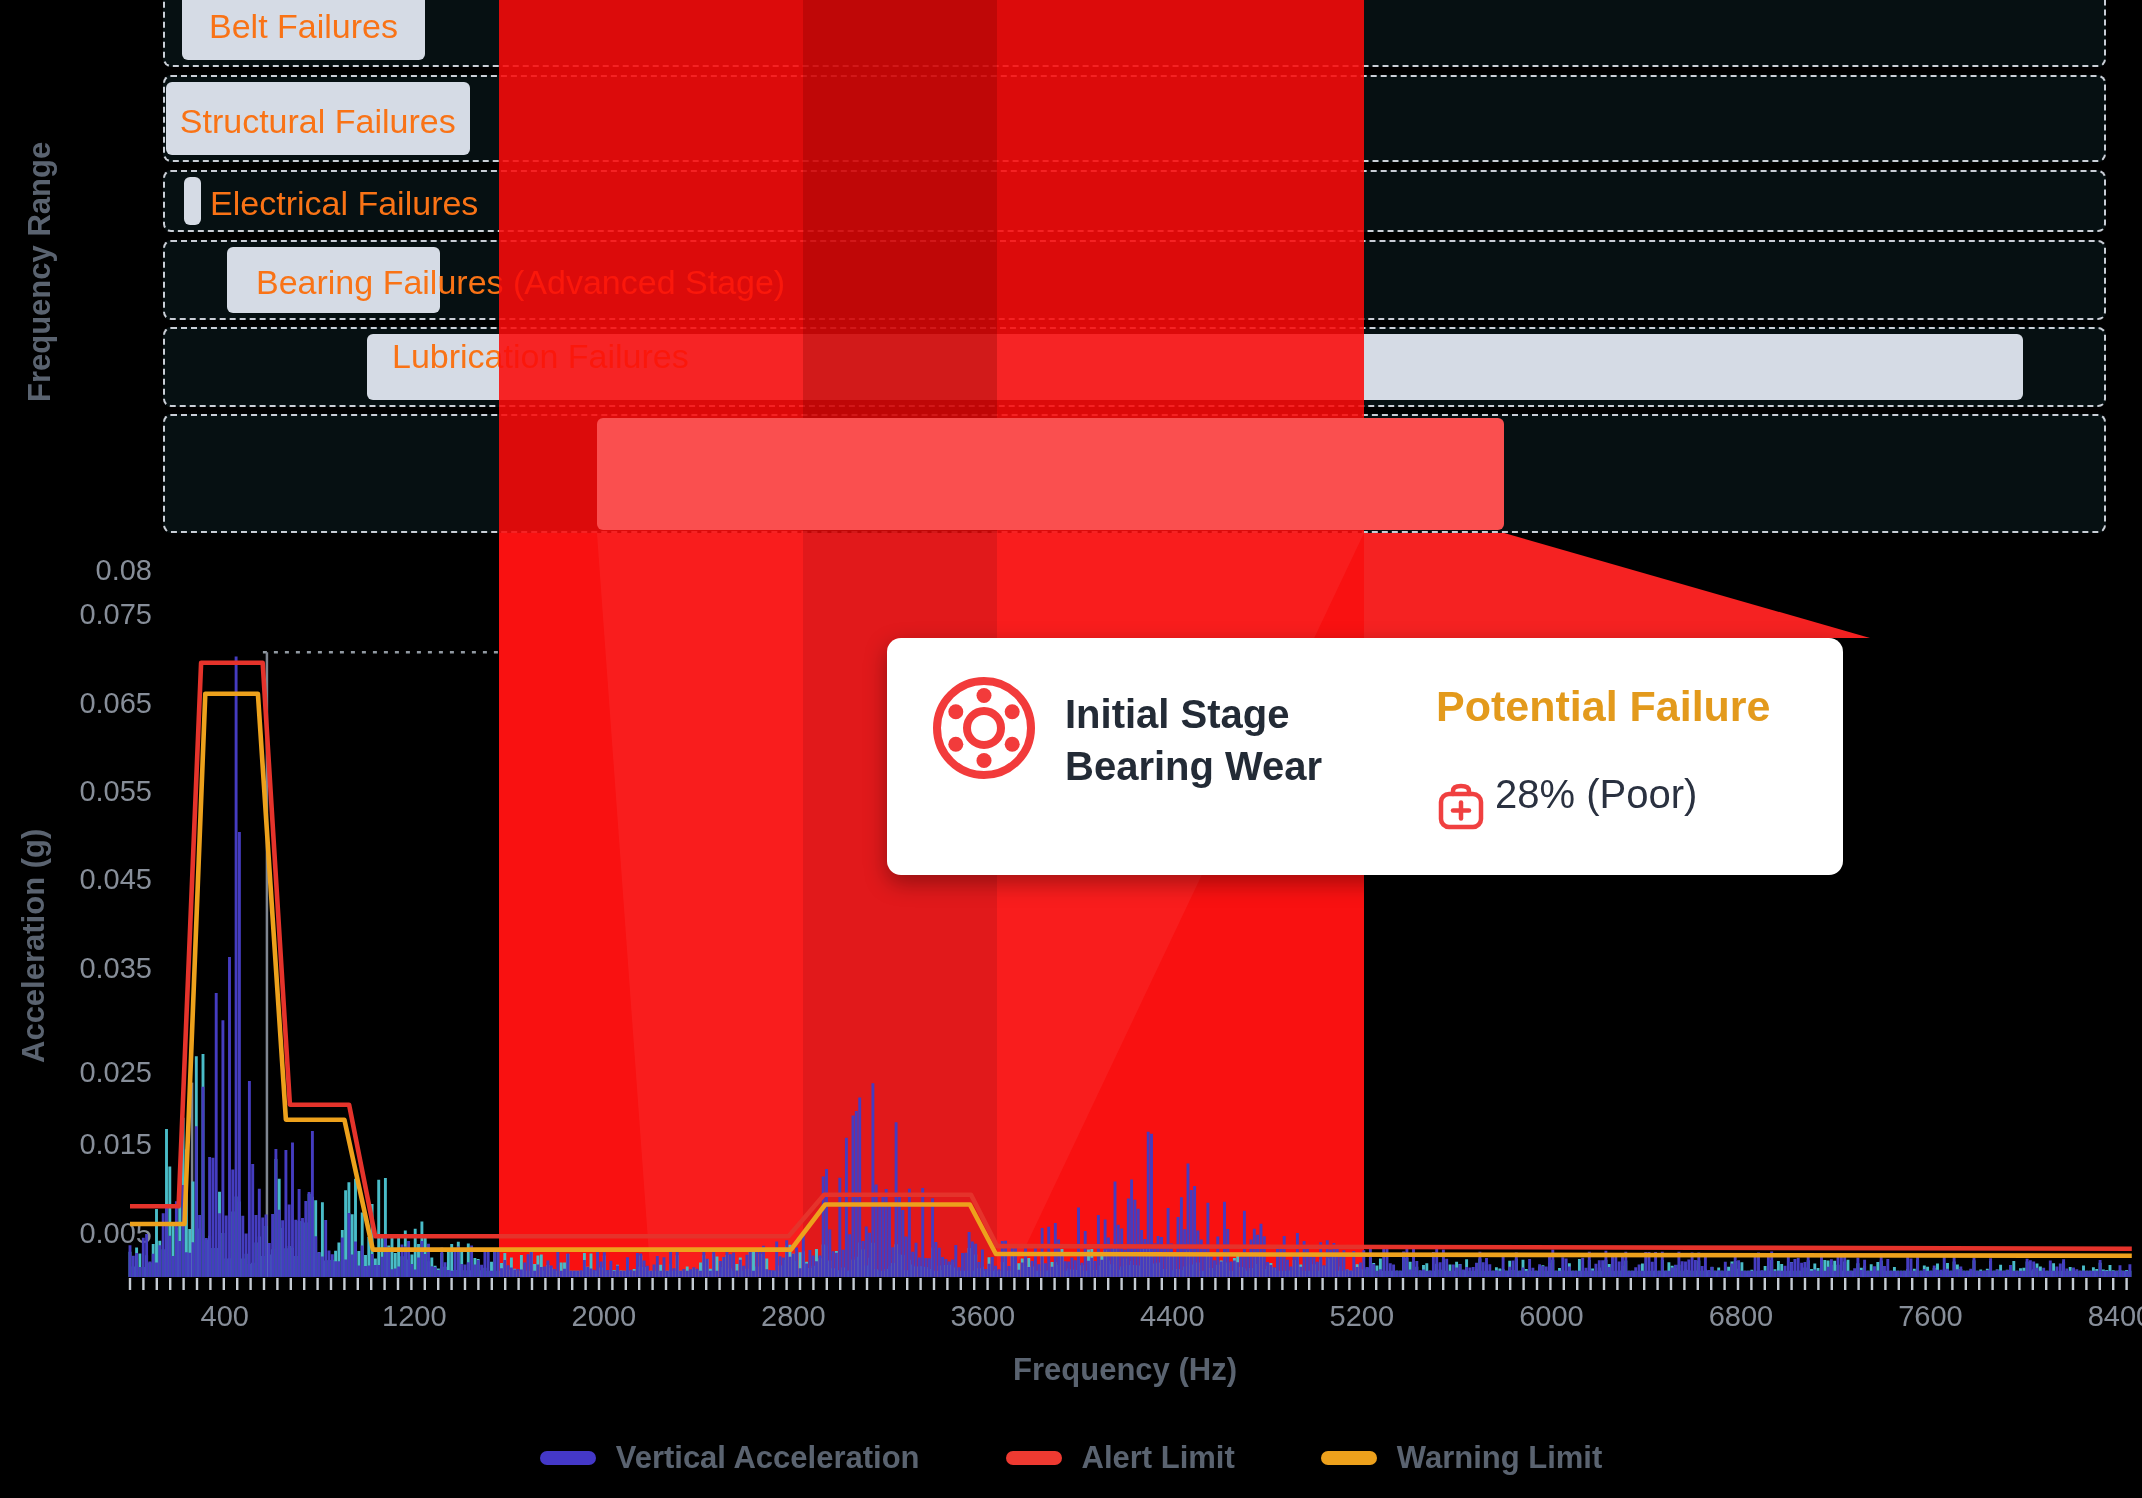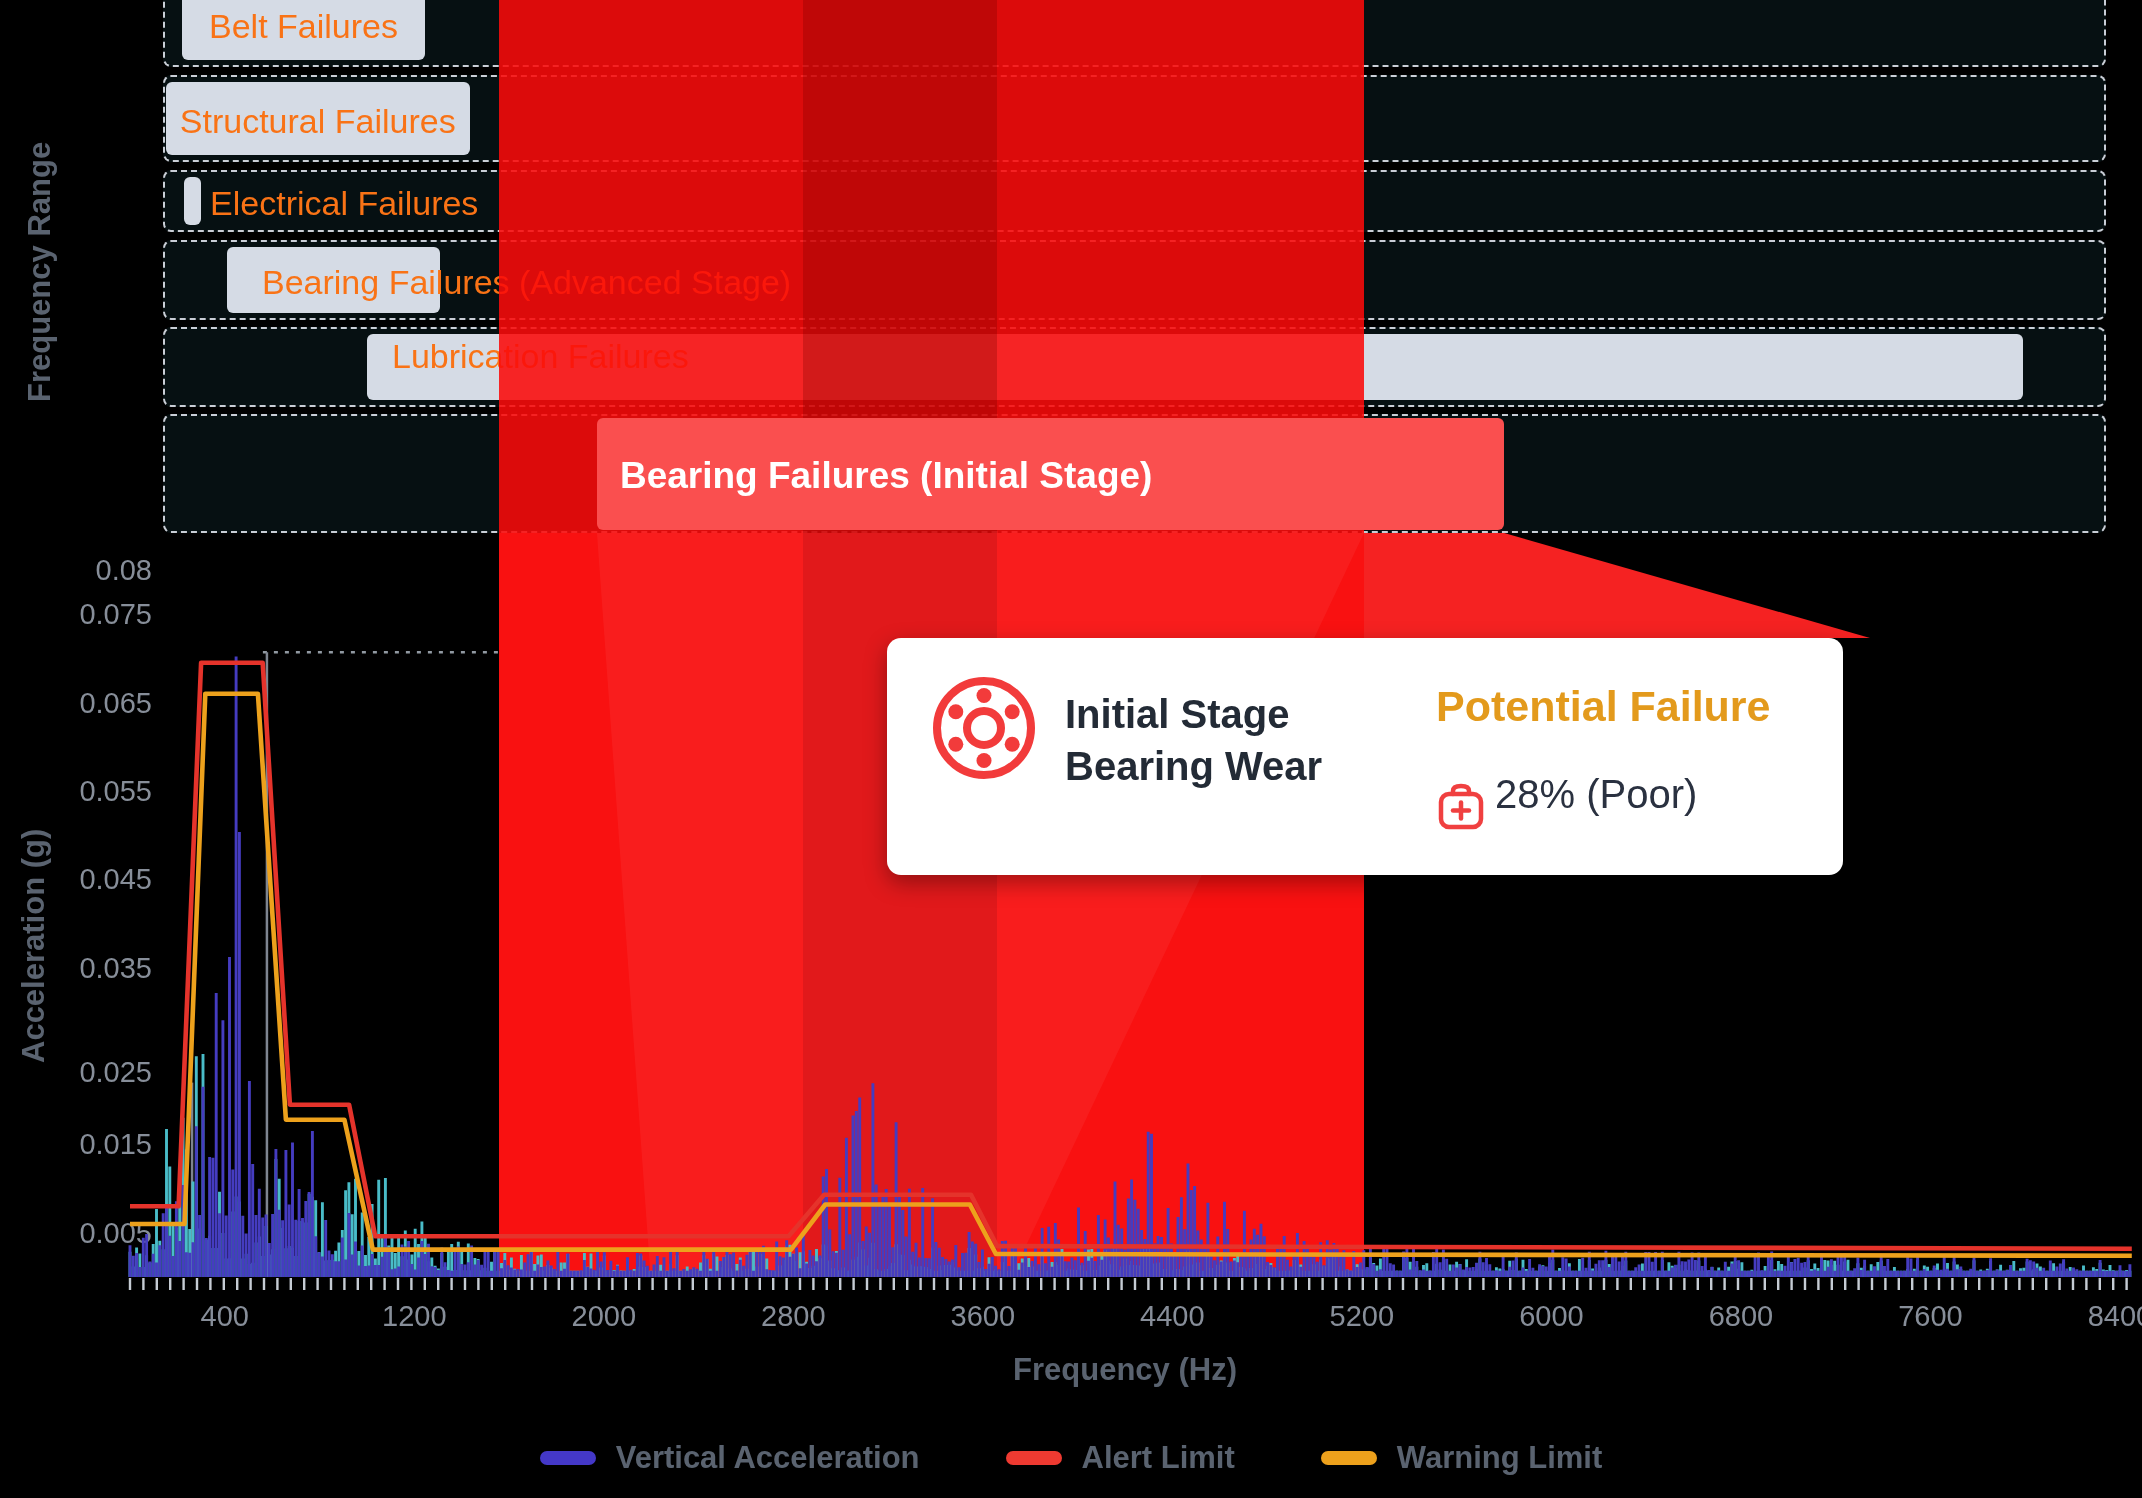--- a/index.html
+++ b/index.html
@@ -52,36 +52,35 @@
       <div class="band-chip" style="left: 182.118px; width: 242.822px; top: -13px; height: 73px; background: rgb(213, 219, 229);"></div>
       <div class="band-label center" style="top: 25.5px; left: 303.529px;">Belt Failures</div>
       <div class="band-row" style="top: 75px; height: 87px; background: rgb(6, 16, 18); border-color: rgb(201, 206, 214);"></div>
       <div class="band-chip" style="left: 165.535px; width: 304.416px; top: 82px; height: 73px; background: rgb(213, 219, 229);"></div>
       <div class="band-label center" style="top: 120.5px; left: 317.743px;">Structural Failures</div>
       <div class="band-row" style="top: 170px; height: 62px; background: rgb(6, 16, 18); border-color: rgb(201, 206, 214);"></div>
       <div class="band-chip" style="left: 184.013px; width: 17.0568px; top: 177px; height: 48px; background: rgb(213, 219, 229);"></div>
       <div class="band-label" style="top: 203px; left: 210.072px;">Electrical Failures</div>
       <div class="band-row" style="top: 240px; height: 80px; background: rgb(6, 16, 18); border-color: rgb(201, 206, 214);"></div>
       <div class="band-chip" style="left: 226.892px; width: 212.973px; top: 247px; height: 66px; background: rgb(213, 219, 229);"></div>
-      <div class="band-label" style="top: 282px; left: 262px;">Bearing Failures (Advanced Stage)</div>
+      <div class="band-label" style="top: 282px; left: 256px;">Bearing Failures (Advanced Stage)</div>
       <div class="band-row" style="top: 327px; height: 80px; background: rgb(6, 16, 18); border-color: rgb(201, 206, 214);"></div>
       <div class="band-chip" style="left: 366.9px; width: 1655.93px; top: 334px; height: 66px; background: rgb(213, 219, 229);"></div>
       <div class="band-label" style="top: 356px; left: 392.011px;">Lubrication Failures</div>
       <div class="band-row" style="top: 414px; height: 119px; background: rgb(6, 16, 18); border-color: rgb(201, 206, 214);"></div>
     </div>
 
   <div id="redtop" class="rz" style="left: 499.09px; top: 0px; width: 864.922px; height: 533px; background: rgba(250, 10, 10, 0.88); z-index: 6;"></div>
   <div id="redtopmid" class="rz" style="left: 803.033px; top: 0px; width: 194.021px; height: 533px; background: rgba(120, 0, 0, 0.28); z-index: 7;"></div>
   <div id="redbot" class="rz" style="left: 499.09px; top: 533px; width: 864.922px; height: 744px; background: rgb(249, 17, 17); z-index: 5;"></div>
   <div id="redbotmid" class="rz" style="left: 803.033px; top: 533px; width: 194.021px; height: 744px; background: rgb(224, 13, 15); z-index: 6;"></div>
   <div id="funnel" class="rz" style="left: 1364.01px; top: 533px; width: 506.018px; height: 105px; background: rgb(245, 34, 34); z-index: 12; clip-path: polygon(0px 0px, 27.7% 0px, 100% 100%, 0px 100%);"></div>
   <div id="wedge" class="rz" style="left: 596.93px; top: 533px; width: 767.082px; height: 744px; background: rgba(255, 255, 255, 0.05); z-index: 7; clip-path: polygon(0px 0px, 100% 0px, 54% 100%, 7% 100%);"></div>
 
   <div id="initial-chip" style="left: 596.93px; top: 418px; width: 907.09px; height: 112px;"></div>
-  <div id="initial-chip-label" style="left: 619.909px; top: 476px;">Bearing Failures (Initial Stage)</div>
 
   <svg id="plot" width="2142" height="1498" viewBox="0 0 2142 1498">
       <path d="M130.0 1278V1290M143.4 1278V1290M156.8 1278V1290M170.2 1278V1290M183.6 1278V1290M197.0 1278V1290M210.4 1278V1290M223.8 1278V1290M237.2 1278V1290M250.6 1278V1290M264.0 1278V1290M277.4 1278V1290M290.8 1278V1290M304.2 1278V1290M317.6 1278V1290M331.0 1278V1290M344.4 1278V1290M357.8 1278V1290M371.2 1278V1290M384.6 1278V1290M398.0 1278V1290M411.4 1278V1290M424.8 1278V1290M438.2 1278V1290M451.6 1278V1290M465.0 1278V1290M478.4 1278V1290M491.8 1278V1290M505.2 1278V1290M518.6 1278V1290M532.0 1278V1290M545.4 1278V1290M558.8 1278V1290M572.2 1278V1290M585.6 1278V1290M599.0 1278V1290M612.4 1278V1290M625.8 1278V1290M639.2 1278V1290M652.6 1278V1290M666.0 1278V1290M679.4 1278V1290M692.8 1278V1290M706.2 1278V1290M719.6 1278V1290M733.0 1278V1290M746.4 1278V1290M759.8 1278V1290M773.2 1278V1290M786.6 1278V1290M800.0 1278V1290M813.4 1278V1290M826.8 1278V1290M840.2 1278V1290M853.6 1278V1290M867.0 1278V1290M880.4 1278V1290M893.8 1278V1290M907.2 1278V1290M920.6 1278V1290M934.0 1278V1290M947.4 1278V1290M960.8 1278V1290M974.2 1278V1290M987.6 1278V1290M1001.0 1278V1290M1014.4 1278V1290M1027.8 1278V1290M1041.2 1278V1290M1054.6 1278V1290M1068.0 1278V1290M1081.4 1278V1290M1094.8 1278V1290M1108.2 1278V1290M1121.6 1278V1290M1135.0 1278V1290M1148.4 1278V1290M1161.8 1278V1290M1175.2 1278V1290M1188.6 1278V1290M1202.0 1278V1290M1215.4 1278V1290M1228.8 1278V1290M1242.2 1278V1290M1255.6 1278V1290M1269.0 1278V1290M1282.4 1278V1290M1295.8 1278V1290M1309.2 1278V1290M1322.6 1278V1290M1336.0 1278V1290M1349.4 1278V1290M1362.8 1278V1290M1376.2 1278V1290M1389.6 1278V1290M1403.0 1278V1290M1416.4 1278V1290M1429.8 1278V1290M1443.2 1278V1290M1456.6 1278V1290M1470.0 1278V1290M1483.4 1278V1290M1496.8 1278V1290M1510.2 1278V1290M1523.6 1278V1290M1537.0 1278V1290M1550.4 1278V1290M1563.8 1278V1290M1577.2 1278V1290M1590.6 1278V1290M1604.0 1278V1290M1617.4 1278V1290M1630.8 1278V1290M1644.2 1278V1290M1657.6 1278V1290M1671.0 1278V1290M1684.4 1278V1290M1697.8 1278V1290M1711.2 1278V1290M1724.6 1278V1290M1738.0 1278V1290M1751.4 1278V1290M1764.8 1278V1290M1778.2 1278V1290M1791.6 1278V1290M1805.0 1278V1290M1818.4 1278V1290M1831.8 1278V1290M1845.2 1278V1290M1858.6 1278V1290M1872.0 1278V1290M1885.4 1278V1290M1898.8 1278V1290M1912.2 1278V1290M1925.6 1278V1290M1939.0 1278V1290M1952.4 1278V1290M1965.8 1278V1290M1979.2 1278V1290M1992.6 1278V1290M2006.0 1278V1290M2019.4 1278V1290M2032.8 1278V1290M2046.2 1278V1290M2059.6 1278V1290M2073.0 1278V1290M2086.4 1278V1290M2099.8 1278V1290M2113.2 1278V1290M2126.6 1278V1290" stroke="#c6ccd4" stroke-width="2.4"></path>
       <line x1="262.9009" y1="652.18875" x2="499.0902" y2="652.18875" stroke="#9199a2" stroke-width="2.5" stroke-dasharray="4 7"></line>
       <line x1="266.9282" y1="652.18875" x2="266.9282" y2="1277" stroke="#7e8590" stroke-width="2.5"></line>
       <line x1="192.0678" y1="1082.575" x2="192.0678" y2="1277" stroke="#7e8590" stroke-width="2.5"></line>
       <path d="M130.0 1277V1251.8M133.3 1277V1266.5M136.6 1277V1247.6M139.9 1277V1253.6M143.3 1277V1266.9M146.6 1277V1255.2M149.9 1277V1262.5M153.2 1277V1244.1M156.5 1277V1208.9M159.8 1277V1240.7M163.2 1277V1249.2M166.5 1277V1128.9M169.8 1277V1166.5M173.1 1277V1225.9M176.4 1277V1227.5M179.7 1277V1177.6M183.1 1277V1117.7M186.4 1277V1149.4M189.7 1277V1228.9M193.0 1277V1181.5M196.3 1277V1056.2M199.6 1277V1228.5M203.0 1277V1054.0M206.3 1277V1239.4M209.6 1277V1235.7M212.9 1277V1248.1M216.2 1277V1248.1M219.5 1277V1191.7M222.9 1277V1233.1M226.2 1277V1258.5M229.5 1277V1258.2M232.8 1277V1211.6M236.1 1277V1196.4M239.4 1277V1201.4M242.8 1277V1258.5M246.1 1277V1253.7M249.4 1277V1263.9M252.7 1277V1262.7M256.0 1277V1242.6M259.3 1277V1236.6M262.7 1277V1255.9M266.0 1277V1226.0M269.3 1277V1254.4M272.6 1277V1249.3M275.9 1277V1158.9M279.2 1277V1178.8M282.6 1277V1228.0M285.9 1277V1248.2M289.2 1277V1246.1M292.5 1277V1247.8M295.8 1277V1256.0M299.1 1277V1221.1M302.5 1277V1221.2M305.8 1277V1222.4M309.1 1277V1193.8M312.4 1277V1196.7M315.7 1277V1200.2M319.0 1277V1252.2M322.4 1277V1202.3M325.7 1277V1260.4M329.0 1277V1260.0M332.3 1277V1259.8M335.6 1277V1250.7M338.9 1277V1242.4M342.3 1277V1230.0M345.6 1277V1190.2M348.9 1277V1182.2M352.2 1277V1214.2M355.5 1277V1178.7M358.8 1277V1251.1M362.2 1277V1212.4M365.5 1277V1255.0M368.8 1277V1237.0M372.1 1277V1203.9M375.4 1277V1258.5M378.7 1277V1179.8M382.1 1277V1236.3M385.4 1277V1178.0M388.7 1277V1245.6M392.0 1277V1234.7M395.3 1277V1253.0M398.6 1277V1237.5M402.0 1277V1256.2M405.3 1277V1230.5M408.6 1277V1259.5M411.9 1277V1254.6M415.2 1277V1228.7M418.5 1277V1243.9M421.9 1277V1221.4M425.2 1277V1234.4M428.5 1277V1261.3M431.8 1277V1257.6M435.1 1277V1265.8M438.4 1277V1268.6M441.8 1277V1252.9M445.1 1277V1266.7M448.4 1277V1250.2M451.7 1277V1244.1M455.0 1277V1269.9M458.3 1277V1241.7M461.7 1277V1250.8M465.0 1277V1270.2M468.3 1277V1243.5M471.6 1277V1270.2M474.9 1277V1258.0M478.2 1277V1258.9M481.6 1277V1270.3M484.9 1277V1267.8M488.2 1277V1270.8M491.5 1277V1261.7M494.8 1277V1249.2M498.1 1277V1270.8M501.5 1277V1262.9M504.8 1277V1253.1M508.1 1277V1269.7M511.4 1277V1257.5M514.7 1277V1268.8M518.0 1277V1270.8M521.4 1277V1255.1M524.7 1277V1269.4M528.0 1277V1270.8M531.3 1277V1250.4M534.6 1277V1263.9M537.9 1277V1255.6M541.3 1277V1254.4M544.6 1277V1270.8M547.9 1277V1265.1M551.2 1277V1267.8M554.5 1277V1270.8M557.8 1277V1270.8M561.2 1277V1262.6M564.5 1277V1262.6M567.8 1277V1253.9M571.1 1277V1270.8M574.4 1277V1270.7M577.7 1277V1270.8M581.1 1277V1270.8M584.4 1277V1252.9M587.7 1277V1266.8M591.0 1277V1253.5M594.3 1277V1270.8M597.6 1277V1270.8M601.0 1277V1267.4M604.3 1277V1255.6M607.6 1277V1270.4M610.9 1277V1269.9M614.2 1277V1270.1M617.5 1277V1264.8M620.9 1277V1270.5M624.2 1277V1270.8M627.5 1277V1258.8M630.8 1277V1270.8M634.1 1277V1269.1M637.4 1277V1266.7M640.8 1277V1255.5M644.1 1277V1267.0M647.4 1277V1270.8M650.7 1277V1270.8M654.0 1277V1270.8M657.3 1277V1270.8M660.7 1277V1264.7M664.0 1277V1270.8M667.3 1277V1270.8M670.6 1277V1263.8M673.9 1277V1270.8M677.2 1277V1255.2M680.6 1277V1270.8M683.9 1277V1270.8M687.2 1277V1266.4M690.5 1277V1270.8M693.8 1277V1268.3M697.1 1277V1270.0M700.5 1277V1262.5M703.8 1277V1255.2M707.1 1277V1259.0M710.4 1277V1268.8M713.7 1277V1253.5M717.0 1277V1256.5M720.4 1277V1267.0M723.7 1277V1257.3M727.0 1277V1254.9M730.3 1277V1268.2M733.6 1277V1270.8M736.9 1277V1264.0M740.3 1277V1257.5M743.6 1277V1270.8M746.9 1277V1268.8M750.2 1277V1249.5M753.5 1277V1248.4M756.8 1277V1266.5M760.2 1277V1253.9M763.5 1277V1254.4M766.8 1277V1258.4M770.1 1277V1270.8M773.4 1277V1270.8M776.7 1277V1270.8M780.1 1277V1265.4M783.4 1277V1260.0M786.7 1277V1245.4M790.0 1277V1244.7M793.3 1277V1253.7M796.6 1277V1261.0M800.0 1277V1252.2M803.3 1277V1251.2M806.6 1277V1261.7M809.9 1277V1267.9M813.2 1277V1265.8M816.5 1277V1248.9M819.9 1277V1258.2M823.2 1277V1244.5M826.5 1277V1245.6M829.8 1277V1260.4M833.1 1277V1268.2M836.4 1277V1250.9M839.8 1277V1270.3M843.1 1277V1267.6M846.4 1277V1270.7M849.7 1277V1270.6M853.0 1277V1259.8M856.3 1277V1256.7M859.7 1277V1242.6M863.0 1277V1249.5M866.3 1277V1265.5M869.6 1277V1257.7M872.9 1277V1242.7M876.2 1277V1269.2M879.6 1277V1270.5M882.9 1277V1270.8M886.2 1277V1269.0M889.5 1277V1266.3M892.8 1277V1262.9M896.1 1277V1244.3M899.5 1277V1254.2M902.8 1277V1254.7M906.1 1277V1270.2M909.4 1277V1259.7M912.7 1277V1264.5M916.0 1277V1266.5M919.4 1277V1265.9M922.7 1277V1266.3M926.0 1277V1267.1M929.3 1277V1268.9M932.6 1277V1247.6M935.9 1277V1270.8M939.3 1277V1265.6M942.6 1277V1270.0M945.9 1277V1265.1M949.2 1277V1264.7M952.5 1277V1261.9M955.8 1277V1267.5M959.1 1277V1270.8M962.5 1277V1270.8M965.8 1277V1270.8M969.1 1277V1247.9M972.4 1277V1270.8M975.7 1277V1254.4M979.0 1277V1268.2M982.4 1277V1266.8M985.7 1277V1270.8M989.0 1277V1257.2M992.3 1277V1270.8M995.6 1277V1269.6M998.9 1277V1270.8M1002.3 1277V1262.0M1005.6 1277V1251.8M1008.9 1277V1270.8M1012.2 1277V1251.8M1015.5 1277V1260.4M1018.8 1277V1263.2M1022.2 1277V1258.6M1025.5 1277V1266.1M1028.8 1277V1258.0M1032.1 1277V1266.5M1035.4 1277V1270.8M1038.7 1277V1270.8M1042.1 1277V1251.9M1045.4 1277V1270.8M1048.7 1277V1270.6M1052.0 1277V1262.0M1055.3 1277V1262.1M1058.6 1277V1265.1M1062.0 1277V1249.1M1065.3 1277V1270.8M1068.6 1277V1268.6M1071.9 1277V1269.5M1075.2 1277V1270.1M1078.5 1277V1247.7M1081.9 1277V1265.3M1085.2 1277V1270.8M1088.5 1277V1249.6M1091.8 1277V1249.1M1095.1 1277V1270.1M1098.4 1277V1265.5M1101.8 1277V1253.2M1105.1 1277V1249.7M1108.4 1277V1260.6M1111.7 1277V1264.3M1115.0 1277V1247.4M1118.3 1277V1269.7M1121.7 1277V1266.4M1125.0 1277V1258.6M1128.3 1277V1265.1M1131.6 1277V1261.1M1134.9 1277V1265.1M1138.2 1277V1265.4M1141.6 1277V1249.6M1144.9 1277V1248.9M1148.2 1277V1248.3M1151.5 1277V1250.8M1154.8 1277V1263.4M1158.1 1277V1262.4M1161.5 1277V1255.2M1164.8 1277V1269.1M1168.1 1277V1254.9M1171.4 1277V1270.2M1174.7 1277V1255.0M1178.0 1277V1268.9M1181.4 1277V1270.0M1184.7 1277V1266.6M1188.0 1277V1250.6M1191.3 1277V1264.6M1194.6 1277V1256.3M1197.9 1277V1262.6M1201.3 1277V1270.8M1204.6 1277V1270.8M1207.9 1277V1252.6M1211.2 1277V1267.9M1214.5 1277V1270.8M1217.8 1277V1264.7M1221.2 1277V1260.4M1224.5 1277V1252.1M1227.8 1277V1262.4M1231.1 1277V1270.8M1234.4 1277V1258.0M1237.7 1277V1255.9M1241.1 1277V1267.0M1244.4 1277V1268.6M1247.7 1277V1270.8M1251.0 1277V1268.1M1254.3 1277V1256.7M1257.6 1277V1264.0M1261.0 1277V1254.1M1264.3 1277V1269.3M1267.6 1277V1265.7M1270.9 1277V1263.0M1274.2 1277V1268.0M1277.5 1277V1270.8M1280.9 1277V1270.8M1284.2 1277V1270.8M1287.5 1277V1270.8M1290.8 1277V1270.5M1294.1 1277V1260.0M1297.4 1277V1254.0M1300.8 1277V1264.5M1304.1 1277V1270.8M1307.4 1277V1270.8M1310.7 1277V1270.8M1314.0 1277V1264.3M1317.3 1277V1270.8M1320.7 1277V1259.6M1324.0 1277V1266.2M1327.3 1277V1257.9M1330.6 1277V1258.7M1333.9 1277V1256.3M1337.2 1277V1270.8M1340.6 1277V1266.4M1343.9 1277V1270.8M1347.2 1277V1269.4M1350.5 1277V1270.8M1353.8 1277V1270.8M1357.1 1277V1264.3M1360.5 1277V1268.8M1363.8 1277V1269.4M1367.1 1277V1267.5M1370.4 1277V1257.7M1373.7 1277V1262.9M1377.0 1277V1265.4M1380.4 1277V1258.6M1383.7 1277V1270.8M1387.0 1277V1270.8M1390.3 1277V1270.8M1393.6 1277V1270.8M1396.9 1277V1270.8M1400.3 1277V1270.8M1403.6 1277V1256.6M1406.9 1277V1257.4M1410.2 1277V1261.8M1413.5 1277V1270.8M1416.8 1277V1266.8M1420.2 1277V1270.8M1423.5 1277V1264.9M1426.8 1277V1263.3M1430.1 1277V1270.8M1433.4 1277V1270.8M1436.7 1277V1263.8M1440.1 1277V1269.8M1443.4 1277V1259.3M1446.7 1277V1270.8M1450.0 1277V1264.4M1453.3 1277V1270.8M1456.6 1277V1261.8M1460.0 1277V1264.0M1463.3 1277V1270.2M1466.6 1277V1259.3M1469.9 1277V1270.8M1473.2 1277V1270.8M1476.5 1277V1269.3M1479.9 1277V1258.6M1483.2 1277V1270.8M1486.5 1277V1264.7M1489.8 1277V1270.8M1493.1 1277V1270.8M1496.4 1277V1267.3M1499.8 1277V1268.5M1503.1 1277V1269.3M1506.4 1277V1270.8M1509.7 1277V1260.7M1513.0 1277V1269.9M1516.3 1277V1258.8M1519.7 1277V1270.8M1523.0 1277V1259.7M1526.3 1277V1269.0M1529.6 1277V1270.8M1532.9 1277V1270.8M1536.2 1277V1270.8M1539.6 1277V1266.5M1542.9 1277V1265.3M1546.2 1277V1270.8M1549.5 1277V1262.7M1552.8 1277V1259.8M1556.1 1277V1270.8M1559.5 1277V1268.0M1562.8 1277V1270.3M1566.1 1277V1270.8M1569.4 1277V1263.2M1572.7 1277V1270.8M1576.0 1277V1270.8M1579.4 1277V1259.0M1582.7 1277V1270.8M1586.0 1277V1270.8M1589.3 1277V1260.0M1592.6 1277V1268.6M1595.9 1277V1270.8M1599.3 1277V1267.6M1602.6 1277V1270.8M1605.9 1277V1259.8M1609.2 1277V1264.1M1612.5 1277V1270.8M1615.8 1277V1270.8M1619.2 1277V1270.4M1622.5 1277V1265.8M1625.8 1277V1260.5M1629.1 1277V1270.8M1632.4 1277V1270.8M1635.7 1277V1270.7M1639.1 1277V1270.8M1642.4 1277V1263.4M1645.7 1277V1270.8M1649.0 1277V1270.8M1652.3 1277V1270.8M1655.6 1277V1270.6M1659.0 1277V1270.8M1662.3 1277V1260.0M1665.6 1277V1270.8M1668.9 1277V1262.3M1672.2 1277V1265.8M1675.5 1277V1268.0M1678.9 1277V1264.7M1682.2 1277V1270.8M1685.5 1277V1269.3M1688.8 1277V1269.9M1692.1 1277V1270.8M1695.4 1277V1270.5M1698.8 1277V1260.4M1702.1 1277V1270.8M1705.4 1277V1269.5M1708.7 1277V1270.8M1712.0 1277V1267.0M1715.3 1277V1270.8M1718.7 1277V1267.4M1722.0 1277V1270.8M1725.3 1277V1270.8M1728.6 1277V1266.7M1731.9 1277V1261.4M1735.2 1277V1260.9M1738.6 1277V1268.8M1741.9 1277V1262.2M1745.2 1277V1270.8M1748.5 1277V1270.8M1751.8 1277V1269.7M1755.1 1277V1270.7M1758.5 1277V1270.8M1761.8 1277V1270.8M1765.1 1277V1266.0M1768.4 1277V1270.8M1771.7 1277V1259.9M1775.0 1277V1269.2M1778.4 1277V1261.0M1781.7 1277V1264.1M1785.0 1277V1270.8M1788.3 1277V1270.8M1791.6 1277V1262.0M1794.9 1277V1270.8M1798.2 1277V1270.4M1801.6 1277V1270.8M1804.9 1277V1267.6M1808.2 1277V1260.3M1811.5 1277V1268.9M1814.8 1277V1263.6M1818.1 1277V1267.9M1821.5 1277V1259.9M1824.8 1277V1260.0M1828.1 1277V1260.4M1831.4 1277V1264.7M1834.7 1277V1260.8M1838.0 1277V1264.8M1841.4 1277V1270.8M1844.7 1277V1261.4M1848.0 1277V1259.7M1851.3 1277V1270.8M1854.6 1277V1270.8M1857.9 1277V1263.2M1861.3 1277V1267.8M1864.6 1277V1265.7M1867.9 1277V1270.8M1871.2 1277V1264.2M1874.5 1277V1270.8M1877.8 1277V1262.0M1881.2 1277V1260.4M1884.5 1277V1270.8M1887.8 1277V1270.8M1891.1 1277V1270.8M1894.4 1277V1266.9M1897.7 1277V1270.8M1901.1 1277V1270.8M1904.4 1277V1270.8M1907.7 1277V1269.0M1911.0 1277V1270.8M1914.3 1277V1268.7M1917.6 1277V1260.0M1921.0 1277V1270.8M1924.3 1277V1265.5M1927.6 1277V1266.7M1930.9 1277V1270.8M1934.2 1277V1267.9M1937.5 1277V1263.6M1940.9 1277V1270.8M1944.2 1277V1269.6M1947.5 1277V1263.0M1950.8 1277V1270.8M1954.1 1277V1261.4M1957.4 1277V1264.5M1960.8 1277V1268.9M1964.1 1277V1270.8M1967.4 1277V1270.8M1970.7 1277V1270.6M1974.0 1277V1260.3M1977.3 1277V1270.8M1980.7 1277V1269.6M1984.0 1277V1270.8M1987.3 1277V1268.8M1990.6 1277V1260.7M1993.9 1277V1270.8M1997.2 1277V1269.6M2000.6 1277V1264.8M2003.9 1277V1270.8M2007.2 1277V1269.8M2010.5 1277V1270.8M2013.8 1277V1261.1M2017.1 1277V1270.8M2020.5 1277V1268.2M2023.8 1277V1267.7M2027.1 1277V1261.4M2030.4 1277V1270.5M2033.7 1277V1269.2M2037.0 1277V1263.5M2040.4 1277V1266.4M2043.7 1277V1270.8M2047.0 1277V1270.8M2050.3 1277V1270.8M2053.6 1277V1263.2M2056.9 1277V1270.8M2060.3 1277V1270.8M2063.6 1277V1261.6M2066.9 1277V1270.8M2070.2 1277V1267.1M2073.5 1277V1269.2M2076.8 1277V1270.8M2080.2 1277V1270.8M2083.5 1277V1265.4M2086.8 1277V1270.8M2090.1 1277V1270.8M2093.4 1277V1267.2M2096.7 1277V1268.9M2100.1 1277V1262.8M2103.4 1277V1269.4M2106.7 1277V1270.0M2110.0 1277V1264.9M2113.3 1277V1270.2M2116.6 1277V1270.8M2120.0 1277V1270.1M2123.3 1277V1270.8M2126.6 1277V1270.0M2129.9 1277V1270.8" stroke="#49bcc8" stroke-width="2.9" fill="none"></path>
       <path d="M130.0 1277V1245.3M133.3 1277V1255.7M136.6 1277V1253.1M139.9 1277V1267.1M143.3 1277V1237.7M146.6 1277V1234.0M149.9 1277V1261.5M153.2 1277V1253.7M156.5 1277V1262.4M159.8 1277V1245.2M163.2 1277V1213.2M166.5 1277V1207.0M169.8 1277V1235.7M173.1 1277V1256.1M176.4 1277V1201.2M179.7 1277V1241.0M183.1 1277V1184.9M186.4 1277V1252.2M189.7 1277V1252.7M193.0 1277V1242.3M196.3 1277V1126.3M199.6 1277V1215.1M203.0 1277V1086.7M206.3 1277V1238.1M209.6 1277V1156.9M212.9 1277V1157.7M216.2 1277V993.0M219.5 1277V1213.2M222.9 1277V1020.3M226.2 1277V1215.6M229.5 1277V957.0M232.8 1277V1169.4M236.1 1277V656.6M239.4 1277V832.0M242.8 1277V1215.8M246.1 1277V1233.4M249.4 1277V1081.0M252.7 1277V1164.1M256.0 1277V1215.0M259.3 1277V1188.7M262.7 1277V1217.6M266.0 1277V1214.5M269.3 1277V1243.1M272.6 1277V1214.1M275.9 1277V1148.9M279.2 1277V1209.7M282.6 1277V1220.2M285.9 1277V1150.0M289.2 1277V1204.5M292.5 1277V1142.5M295.8 1277V1219.7M299.1 1277V1189.1M302.5 1277V1218.0M305.8 1277V1201.1M309.1 1277V1192.0M312.4 1277V1131.1M315.7 1277V1236.2M319.0 1277V1252.2M322.4 1277V1256.6M325.7 1277V1220.0M329.0 1277V1250.6M332.3 1277V1254.3M335.6 1277V1261.3M338.9 1277V1261.3M342.3 1277V1237.4M345.6 1277V1259.5M348.9 1277V1213.0M352.2 1277V1254.6M355.5 1277V1241.4M358.8 1277V1265.6M362.2 1277V1245.4M365.5 1277V1266.1M368.8 1277V1265.4M372.1 1277V1254.1M375.4 1277V1264.9M378.7 1277V1265.1M382.1 1277V1256.7M385.4 1277V1236.4M388.7 1277V1246.9M392.0 1277V1269.3M395.3 1277V1268.5M398.6 1277V1266.4M402.0 1277V1244.5M405.3 1277V1246.6M408.6 1277V1240.9M411.9 1277V1264.0M415.2 1277V1269.4M418.5 1277V1257.5M421.9 1277V1241.0M425.2 1277V1253.9M428.5 1277V1243.8M431.8 1277V1266.3M435.1 1277V1267.0M438.4 1277V1270.0M441.8 1277V1247.5M445.1 1277V1262.2M448.4 1277V1270.1M451.7 1277V1270.8M455.0 1277V1250.7M458.3 1277V1246.6M461.7 1277V1263.9M465.0 1277V1264.4M468.3 1277V1262.2M471.6 1277V1245.4M474.9 1277V1264.6M478.2 1277V1259.9M481.6 1277V1264.8M484.9 1277V1250.4M488.2 1277V1251.5M491.5 1277V1270.8M494.8 1277V1248.8M498.1 1277V1250.4M501.5 1277V1268.3M504.8 1277V1260.0M508.1 1277V1265.3M511.4 1277V1267.5M514.7 1277V1269.6M518.0 1277V1268.9M521.4 1277V1269.5M524.7 1277V1262.6M528.0 1277V1254.2M531.3 1277V1248.6M534.6 1277V1270.8M537.9 1277V1264.6M541.3 1277V1267.1M544.6 1277V1266.6M547.9 1277V1260.6M551.2 1277V1265.4M554.5 1277V1268.9M557.8 1277V1250.0M561.2 1277V1270.8M564.5 1277V1268.8M567.8 1277V1253.5M571.1 1277V1270.8M574.4 1277V1270.8M577.7 1277V1270.8M581.1 1277V1270.2M584.4 1277V1260.1M587.7 1277V1266.9M591.0 1277V1268.4M594.3 1277V1269.7M597.6 1277V1250.6M601.0 1277V1261.5M604.3 1277V1252.3M607.6 1277V1270.1M610.9 1277V1260.7M614.2 1277V1270.8M617.5 1277V1265.6M620.9 1277V1270.8M624.2 1277V1270.8M627.5 1277V1257.2M630.8 1277V1269.7M634.1 1277V1270.8M637.4 1277V1252.9M640.8 1277V1253.5M644.1 1277V1260.6M647.4 1277V1265.8M650.7 1277V1270.8M654.0 1277V1264.6M657.3 1277V1256.0M660.7 1277V1270.8M664.0 1277V1257.3M667.3 1277V1270.8M670.6 1277V1251.4M673.9 1277V1268.3M677.2 1277V1251.6M680.6 1277V1270.8M683.9 1277V1269.1M687.2 1277V1270.8M690.5 1277V1269.2M693.8 1277V1267.3M697.1 1277V1268.8M700.5 1277V1270.8M703.8 1277V1250.2M707.1 1277V1258.7M710.4 1277V1270.8M713.7 1277V1250.9M717.0 1277V1270.8M720.4 1277V1261.0M723.7 1277V1257.0M727.0 1277V1248.4M730.3 1277V1254.2M733.6 1277V1252.5M736.9 1277V1270.4M740.3 1277V1259.8M743.6 1277V1265.7M746.9 1277V1254.7M750.2 1277V1248.0M753.5 1277V1270.8M756.8 1277V1252.0M760.2 1277V1247.9M763.5 1277V1245.8M766.8 1277V1269.3M770.1 1277V1270.0M773.4 1277V1270.2M776.7 1277V1241.4M780.1 1277V1256.3M783.4 1277V1257.6M786.7 1277V1240.2M790.0 1277V1256.7M793.3 1277V1253.8M796.6 1277V1247.5M800.0 1277V1268.3M803.3 1277V1234.9M806.6 1277V1263.5M809.9 1277V1249.9M813.2 1277V1255.5M816.5 1277V1261.2M819.9 1277V1255.6M823.2 1277V1176.4M826.5 1277V1169.1M829.8 1277V1229.4M833.1 1277V1251.2M836.4 1277V1252.8M839.8 1277V1177.7M843.1 1277V1249.7M846.4 1277V1137.8M849.7 1277V1234.2M853.0 1277V1115.4M856.3 1277V1110.9M859.7 1277V1097.6M863.0 1277V1241.1M866.3 1277V1226.5M869.6 1277V1232.8M872.9 1277V1083.2M876.2 1277V1184.6M879.6 1277V1204.0M882.9 1277V1196.8M886.2 1277V1188.9M889.5 1277V1203.3M892.8 1277V1247.3M896.1 1277V1122.3M899.5 1277V1196.8M902.8 1277V1210.1M906.1 1277V1236.6M909.4 1277V1188.8M912.7 1277V1251.8M916.0 1277V1242.7M919.4 1277V1257.5M922.7 1277V1188.0M926.0 1277V1257.9M929.3 1277V1258.2M932.6 1277V1198.2M935.9 1277V1241.9M939.3 1277V1247.8M942.6 1277V1256.9M945.9 1277V1259.1M949.2 1277V1261.5M952.5 1277V1259.4M955.8 1277V1244.9M959.1 1277V1267.3M962.5 1277V1253.1M965.8 1277V1252.7M969.1 1277V1232.1M972.4 1277V1241.4M975.7 1277V1243.8M979.0 1277V1262.1M982.4 1277V1249.5M985.7 1277V1269.1M989.0 1277V1263.7M992.3 1277V1257.1M995.6 1277V1265.7M998.9 1277V1269.3M1002.3 1277V1241.0M1005.6 1277V1240.7M1008.9 1277V1265.9M1012.2 1277V1245.9M1015.5 1277V1245.5M1018.8 1277V1269.8M1022.2 1277V1262.5M1025.5 1277V1244.0M1028.8 1277V1267.0M1032.1 1277V1260.9M1035.4 1277V1244.8M1038.7 1277V1264.3M1042.1 1277V1228.0M1045.4 1277V1263.2M1048.7 1277V1226.7M1052.0 1277V1266.7M1055.3 1277V1222.9M1058.6 1277V1239.6M1062.0 1277V1255.9M1065.3 1277V1261.2M1068.6 1277V1261.4M1071.9 1277V1257.6M1075.2 1277V1260.2M1078.5 1277V1207.6M1081.9 1277V1262.7M1085.2 1277V1230.9M1088.5 1277V1260.7M1091.8 1277V1257.8M1095.1 1277V1260.9M1098.4 1277V1214.9M1101.8 1277V1259.7M1105.1 1277V1219.6M1108.4 1277V1237.4M1111.7 1277V1244.2M1115.0 1277V1181.4M1118.3 1277V1224.7M1121.7 1277V1228.4M1125.0 1277V1249.5M1128.3 1277V1198.5M1131.6 1277V1179.5M1134.9 1277V1199.8M1138.2 1277V1208.8M1141.6 1277V1230.0M1144.9 1277V1238.9M1148.2 1277V1131.8M1151.5 1277V1133.8M1154.8 1277V1243.6M1158.1 1277V1236.1M1161.5 1277V1236.9M1164.8 1277V1245.9M1168.1 1277V1208.1M1171.4 1277V1243.4M1174.7 1277V1251.9M1178.0 1277V1217.1M1181.4 1277V1197.3M1184.7 1277V1229.3M1188.0 1277V1163.4M1191.3 1277V1190.0M1194.6 1277V1186.1M1197.9 1277V1230.4M1201.3 1277V1239.4M1204.6 1277V1248.7M1207.9 1277V1202.8M1211.2 1277V1256.2M1214.5 1277V1260.3M1217.8 1277V1236.6M1221.2 1277V1261.4M1224.5 1277V1201.8M1227.8 1277V1229.1M1231.1 1277V1261.4M1234.4 1277V1260.5M1237.7 1277V1262.3M1241.1 1277V1256.8M1244.4 1277V1210.8M1247.7 1277V1253.7M1251.0 1277V1239.4M1254.3 1277V1228.7M1257.6 1277V1234.7M1261.0 1277V1223.7M1264.3 1277V1236.3M1267.6 1277V1262.0M1270.9 1277V1264.9M1274.2 1277V1267.3M1277.5 1277V1246.5M1280.9 1277V1245.2M1284.2 1277V1236.0M1287.5 1277V1259.8M1290.8 1277V1266.4M1294.1 1277V1255.3M1297.4 1277V1233.1M1300.8 1277V1266.8M1304.1 1277V1241.0M1307.4 1277V1247.7M1310.7 1277V1256.8M1314.0 1277V1257.1M1317.3 1277V1261.7M1320.7 1277V1242.3M1324.0 1277V1265.2M1327.3 1277V1240.3M1330.6 1277V1249.4M1333.9 1277V1242.9M1337.2 1277V1247.1M1340.6 1277V1255.6M1343.9 1277V1250.3M1347.2 1277V1269.2M1350.5 1277V1270.4M1353.8 1277V1251.1M1357.1 1277V1267.1M1360.5 1277V1262.6M1363.8 1277V1250.2M1367.1 1277V1266.9M1370.4 1277V1245.5M1373.7 1277V1263.9M1377.0 1277V1270.8M1380.4 1277V1269.2M1383.7 1277V1245.7M1387.0 1277V1246.2M1390.3 1277V1263.3M1393.6 1277V1264.5M1396.9 1277V1270.4M1400.3 1277V1270.8M1403.6 1277V1251.5M1406.9 1277V1247.9M1410.2 1277V1269.6M1413.5 1277V1245.8M1416.8 1277V1261.1M1420.2 1277V1270.2M1423.5 1277V1269.6M1426.8 1277V1270.7M1430.1 1277V1270.6M1433.4 1277V1252.1M1436.7 1277V1247.5M1440.1 1277V1262.3M1443.4 1277V1249.4M1446.7 1277V1258.7M1450.0 1277V1270.8M1453.3 1277V1264.6M1456.6 1277V1267.4M1460.0 1277V1264.3M1463.3 1277V1269.4M1466.6 1277V1267.0M1469.9 1277V1267.4M1473.2 1277V1267.1M1476.5 1277V1262.8M1479.9 1277V1251.8M1483.2 1277V1262.2M1486.5 1277V1257.9M1489.8 1277V1264.3M1493.1 1277V1270.8M1496.4 1277V1270.2M1499.8 1277V1270.8M1503.1 1277V1256.0M1506.4 1277V1270.8M1509.7 1277V1266.8M1513.0 1277V1260.4M1516.3 1277V1252.6M1519.7 1277V1270.8M1523.0 1277V1267.4M1526.3 1277V1270.8M1529.6 1277V1258.9M1532.9 1277V1267.8M1536.2 1277V1270.8M1539.6 1277V1264.3M1542.9 1277V1265.9M1546.2 1277V1266.6M1549.5 1277V1256.8M1552.8 1277V1249.6M1556.1 1277V1270.8M1559.5 1277V1270.8M1562.8 1277V1257.2M1566.1 1277V1258.6M1569.4 1277V1266.5M1572.7 1277V1270.8M1576.0 1277V1270.7M1579.4 1277V1270.8M1582.7 1277V1257.7M1586.0 1277V1267.7M1589.3 1277V1251.8M1592.6 1277V1270.5M1595.9 1277V1263.7M1599.3 1277V1260.3M1602.6 1277V1260.3M1605.9 1277V1250.8M1609.2 1277V1267.1M1612.5 1277V1255.7M1615.8 1277V1253.5M1619.2 1277V1261.6M1622.5 1277V1256.2M1625.8 1277V1251.8M1629.1 1277V1270.8M1632.4 1277V1270.8M1635.7 1277V1267.2M1639.1 1277V1264.4M1642.4 1277V1270.8M1645.7 1277V1251.9M1649.0 1277V1252.1M1652.3 1277V1261.7M1655.6 1277V1251.9M1659.0 1277V1270.8M1662.3 1277V1251.7M1665.6 1277V1270.8M1668.9 1277V1270.8M1672.2 1277V1267.5M1675.5 1277V1264.8M1678.9 1277V1251.7M1682.2 1277V1261.2M1685.5 1277V1261.6M1688.8 1277V1259.6M1692.1 1277V1252.5M1695.4 1277V1260.0M1698.8 1277V1252.6M1702.1 1277V1265.9M1705.4 1277V1256.1M1708.7 1277V1270.1M1712.0 1277V1266.8M1715.3 1277V1270.8M1718.7 1277V1270.2M1722.0 1277V1270.8M1725.3 1277V1261.8M1728.6 1277V1270.8M1731.9 1277V1263.6M1735.2 1277V1253.9M1738.6 1277V1260.3M1741.9 1277V1270.8M1745.2 1277V1270.8M1748.5 1277V1270.8M1751.8 1277V1270.8M1755.1 1277V1253.7M1758.5 1277V1252.4M1761.8 1277V1270.3M1765.1 1277V1270.4M1768.4 1277V1255.4M1771.7 1277V1251.6M1775.0 1277V1270.8M1778.4 1277V1270.4M1781.7 1277V1270.8M1785.0 1277V1265.7M1788.3 1277V1255.0M1791.6 1277V1262.3M1794.9 1277V1259.0M1798.2 1277V1257.8M1801.6 1277V1262.7M1804.9 1277V1262.1M1808.2 1277V1253.6M1811.5 1277V1270.8M1814.8 1277V1269.4M1818.1 1277V1270.8M1821.5 1277V1253.5M1824.8 1277V1270.8M1828.1 1277V1266.7M1831.4 1277V1259.2M1834.7 1277V1270.7M1838.0 1277V1256.2M1841.4 1277V1254.7M1844.7 1277V1253.4M1848.0 1277V1270.8M1851.3 1277V1270.8M1854.6 1277V1268.2M1857.9 1277V1257.6M1861.3 1277V1270.1M1864.6 1277V1259.8M1867.9 1277V1270.8M1871.2 1277V1270.8M1874.5 1277V1266.2M1877.8 1277V1270.5M1881.2 1277V1256.4M1884.5 1277V1266.1M1887.8 1277V1259.0M1891.1 1277V1270.8M1894.4 1277V1270.8M1897.7 1277V1270.8M1901.1 1277V1270.8M1904.4 1277V1270.8M1907.7 1277V1257.1M1911.0 1277V1258.6M1914.3 1277V1270.7M1917.6 1277V1256.3M1921.0 1277V1270.8M1924.3 1277V1269.1M1927.6 1277V1270.8M1930.9 1277V1270.8M1934.2 1277V1265.4M1937.5 1277V1269.8M1940.9 1277V1269.7M1944.2 1277V1256.7M1947.5 1277V1268.8M1950.8 1277V1270.8M1954.1 1277V1256.3M1957.4 1277V1269.3M1960.8 1277V1266.6M1964.1 1277V1270.8M1967.4 1277V1270.8M1970.7 1277V1268.8M1974.0 1277V1257.4M1977.3 1277V1270.8M1980.7 1277V1270.8M1984.0 1277V1270.8M1987.3 1277V1270.1M1990.6 1277V1258.3M1993.9 1277V1270.8M1997.2 1277V1269.5M2000.6 1277V1270.6M2003.9 1277V1270.8M2007.2 1277V1270.0M2010.5 1277V1265.0M2013.8 1277V1270.8M2017.1 1277V1270.8M2020.5 1277V1270.8M2023.8 1277V1270.8M2027.1 1277V1258.8M2030.4 1277V1260.2M2033.7 1277V1261.6M2037.0 1277V1267.8M2040.4 1277V1270.8M2043.7 1277V1267.8M2047.0 1277V1270.8M2050.3 1277V1260.6M2053.6 1277V1270.8M2056.9 1277V1266.6M2060.3 1277V1263.4M2063.6 1277V1259.2M2066.9 1277V1268.4M2070.2 1277V1270.8M2073.5 1277V1267.6M2076.8 1277V1269.2M2080.2 1277V1270.8M2083.5 1277V1270.5M2086.8 1277V1270.8M2090.1 1277V1270.8M2093.4 1277V1270.8M2096.7 1277V1270.8M2100.1 1277V1259.9M2103.4 1277V1270.8M2106.7 1277V1270.8M2110.0 1277V1270.8M2113.3 1277V1270.8M2116.6 1277V1270.8M2120.0 1277V1265.3M2123.3 1277V1270.8M2126.6 1277V1270.8M2129.9 1277V1264.3" stroke="#453cc0" stroke-width="2.9" fill="none"></path>
       <path d="M130.0 1206.3L178.6 1206.3L201.1 662.8L262.7 662.8L289.9 1104.7L349.1 1104.7L375.2 1236.3L788.6 1236.3L824.1 1194.8L971.0 1194.8L997.1 1246.1L2131.8 1248.7" stroke="#e5332b" stroke-width="4.6" fill="none" stroke-linejoin="round"></path>
       <path d="M130.0 1224.0L184.5 1224.0L205.3 693.7L257.9 693.7L285.9 1119.7L344.4 1119.7L372.8 1249.6L791.0 1249.6L825.3 1204.5L969.8 1204.5L995.9 1254.0L2131.8 1255.8" stroke="#eda11c" stroke-width="4.6" fill="none" stroke-linejoin="round"></path>

